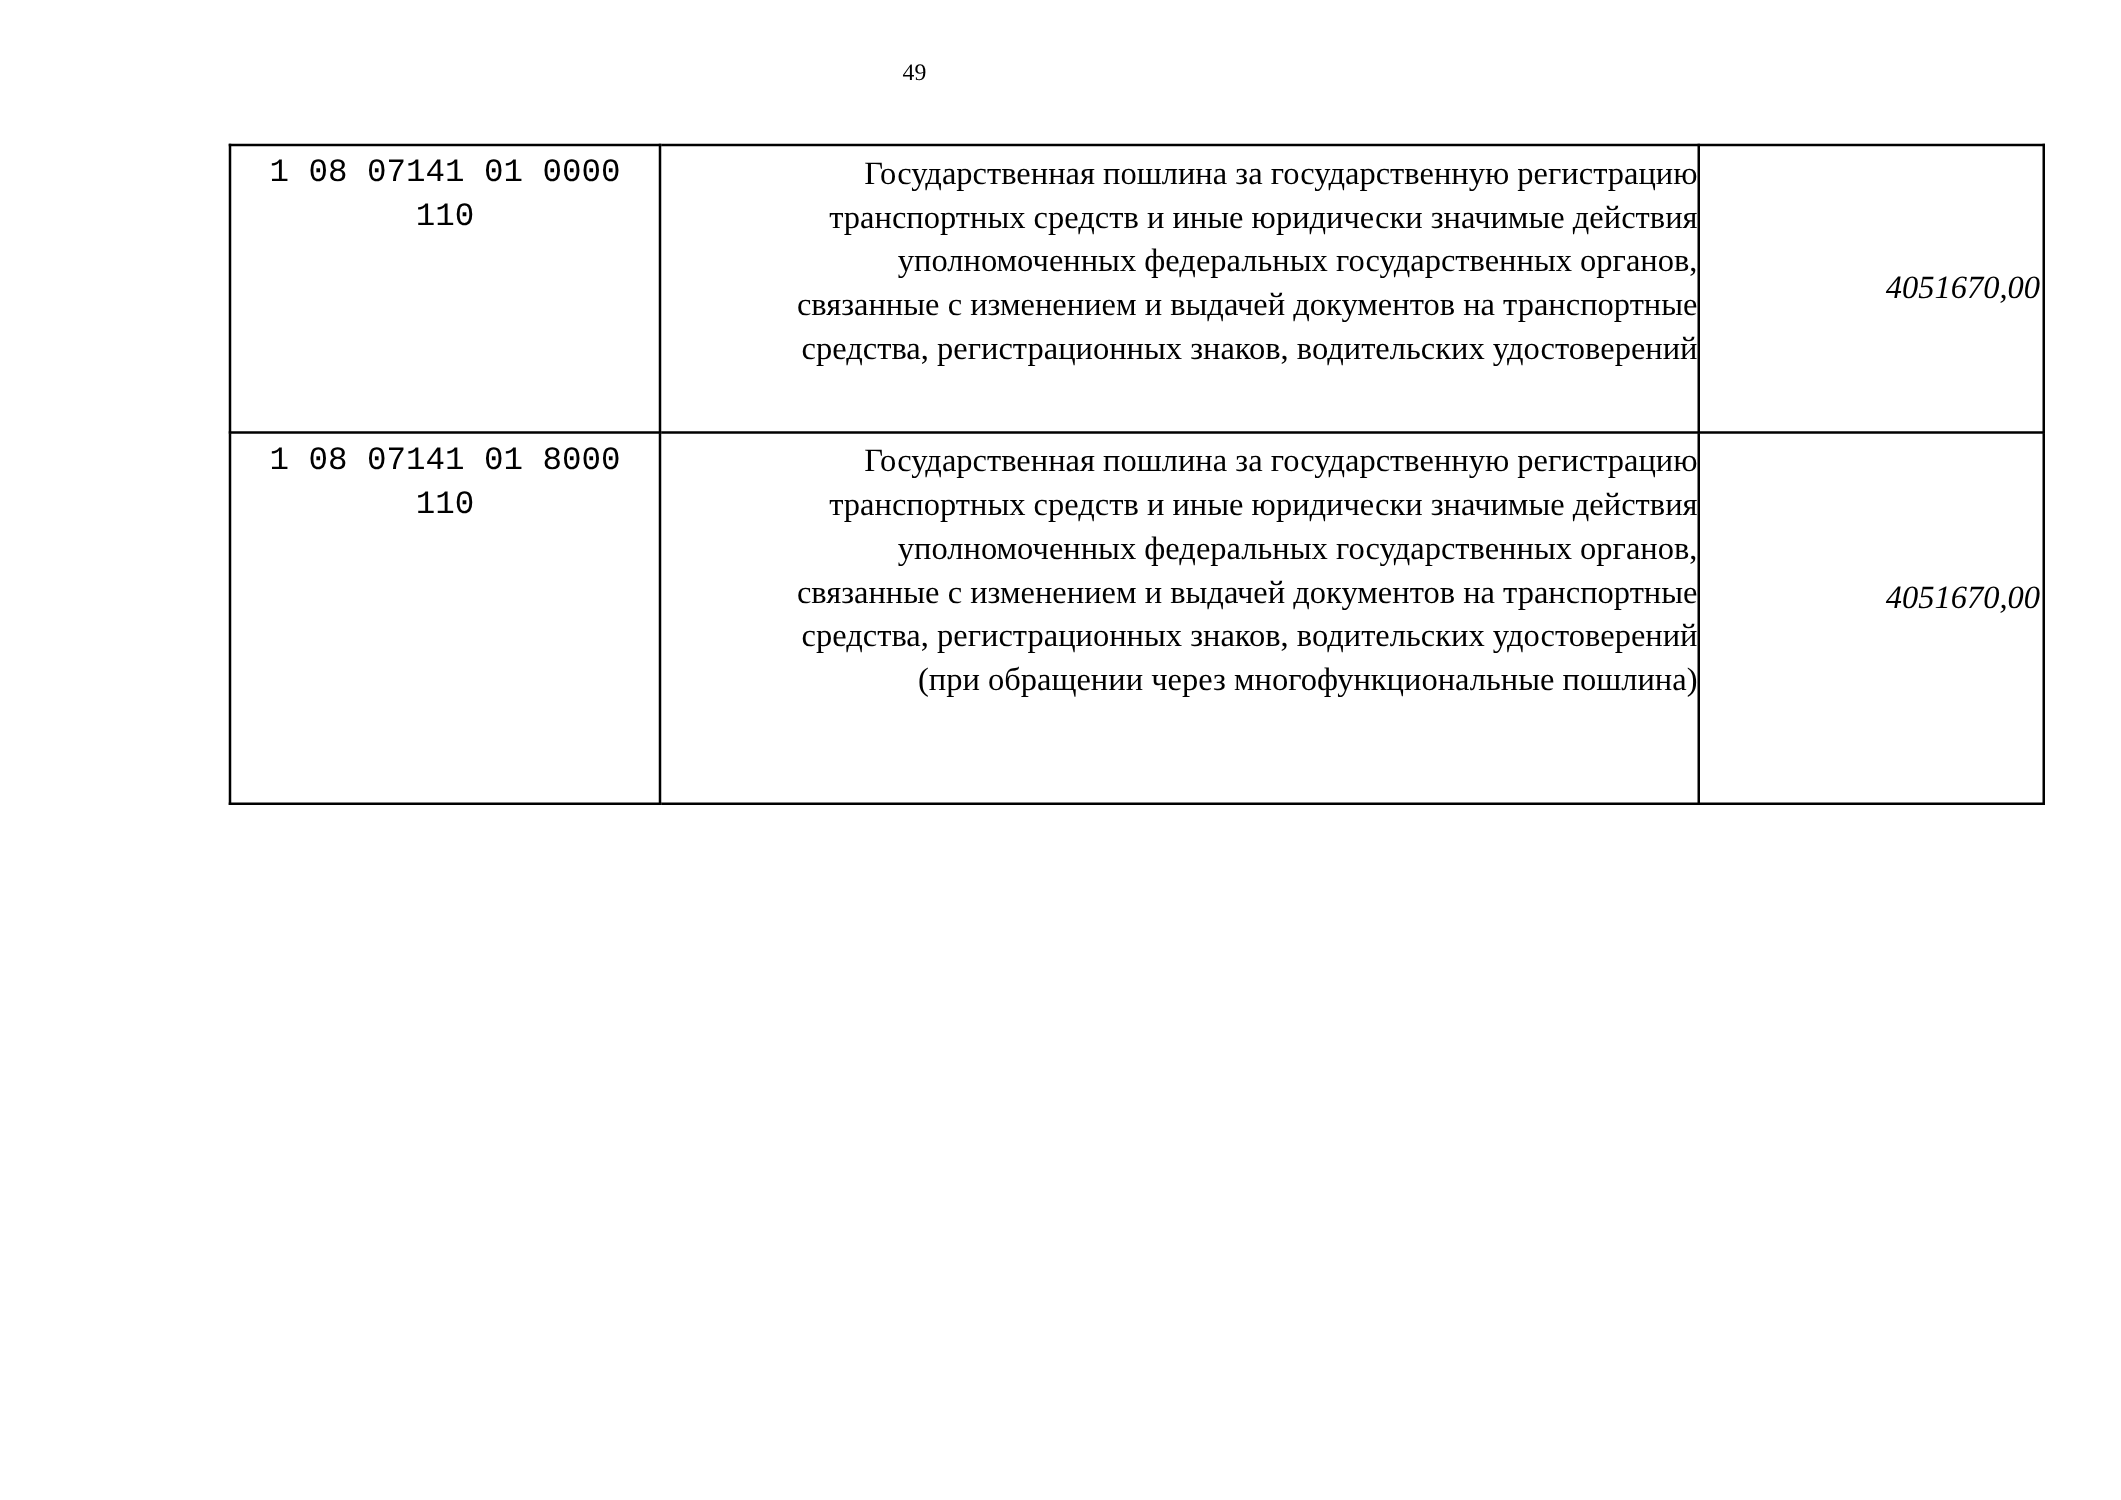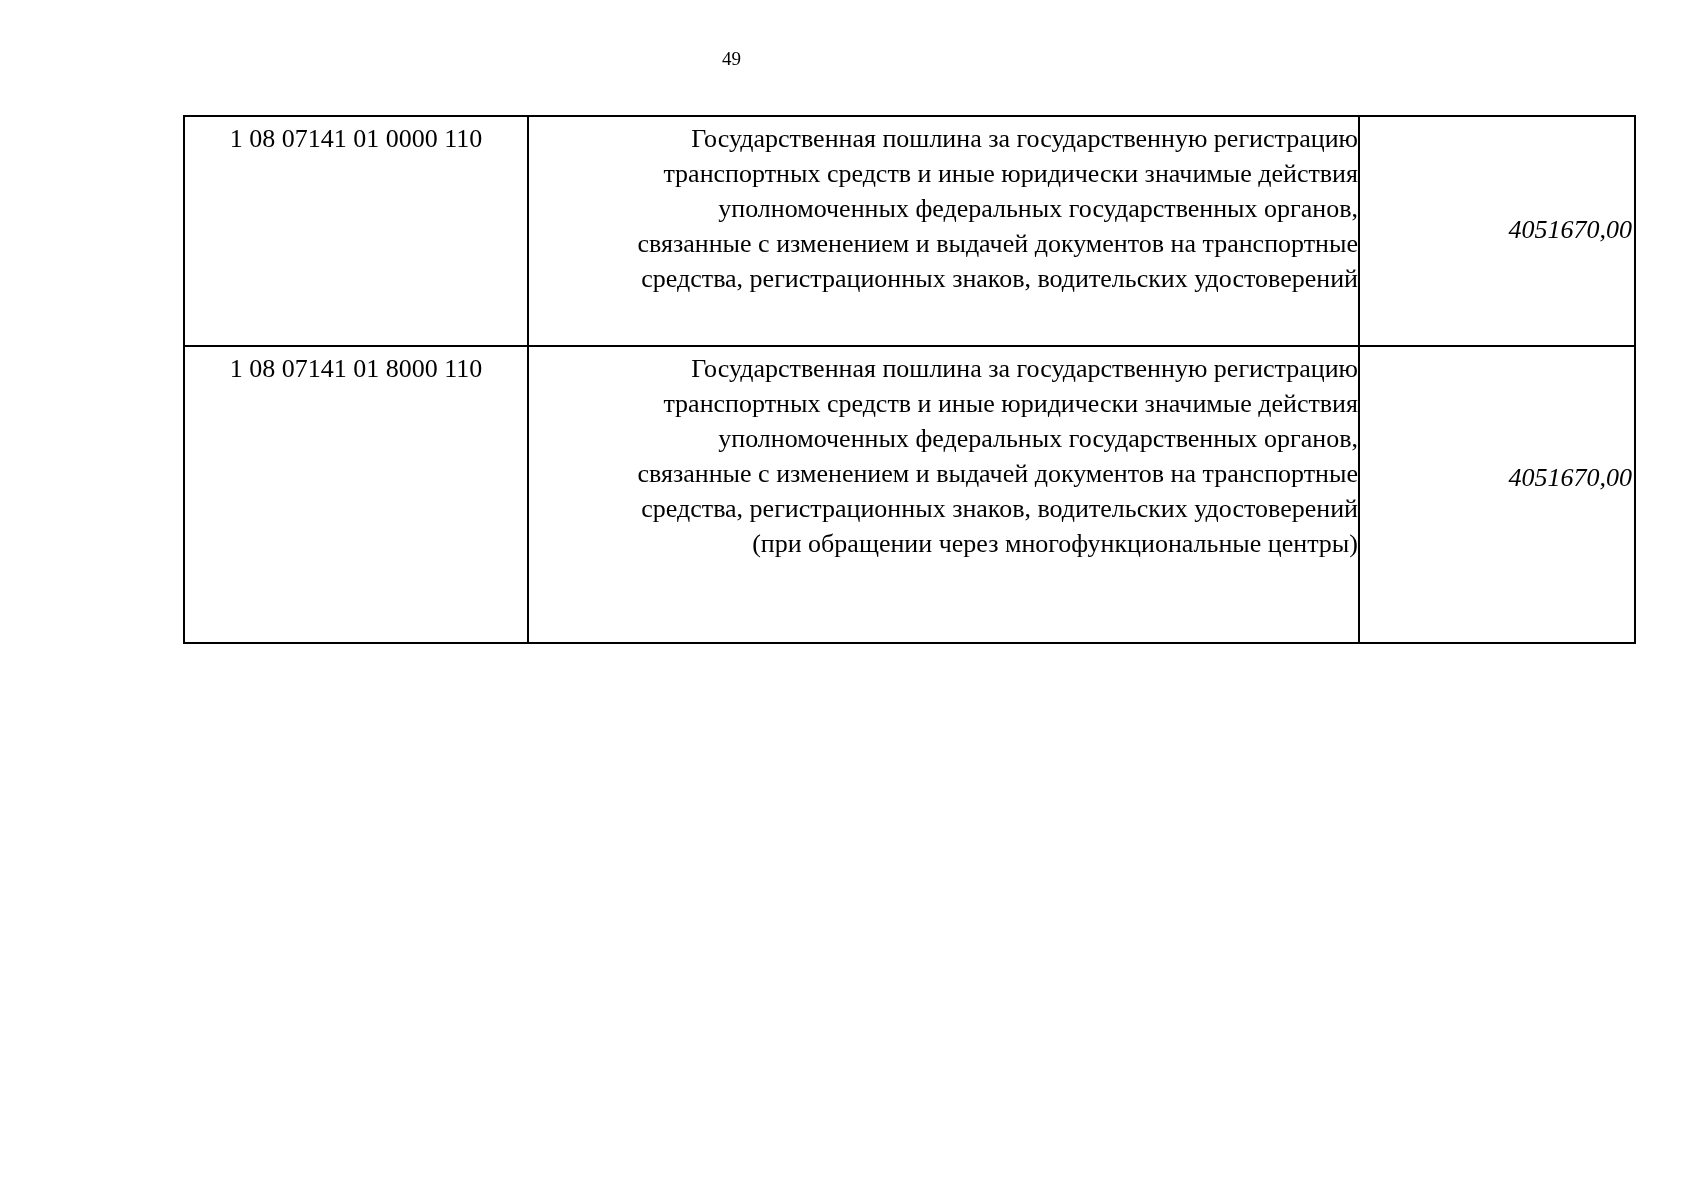--- a/index.html
+++ b/index.html
@@ -36,20 +36,21 @@
     border: 2px solid #000000;
     vertical-align: top;
     padding: 0;
     font-size: 26px;
     line-height: 35px;
   }
   td.code-cell {
     width: 342px;
     text-align: center;
     padding-top: 4px !important;
+    font-family: Liberation Mono, monospace;
   }
   td.desc-cell {
     width: 825px;
     text-align: left;
     padding-left: 4px !important;
     padding-top: 4px !important;
   }
   td.amount-cell {
     width: 272px;
     text-align: right;
@@ -82,18 +83,18 @@
       <td class="amount-cell">4051670,00</td>
     </tr>
     <tr class="row-2">
       <td class="code-cell">1 08 07141 01 8000 110</td>
       <td class="desc-cell">
         <span class="line">Государственная пошлина за государственную регистрацию</span>
         <span class="line">транспортных средств и иные юридически значимые действия</span>
         <span class="line">уполномоченных федеральных государственных органов,</span>
         <span class="line">связанные с изменением и выдачей документов на транспортные</span>
         <span class="line">средства, регистрационных знаков, водительских удостоверений</span>
-        <span class="line">(при обращении через многофункциональные центры)</span>
+        <span class="line">(при обращении через многофункциональные пошлина)</span>
       </td>
       <td class="amount-cell">4051670,00</td>
     </tr>
   </tbody>
 </table>
 
 </body></html>

